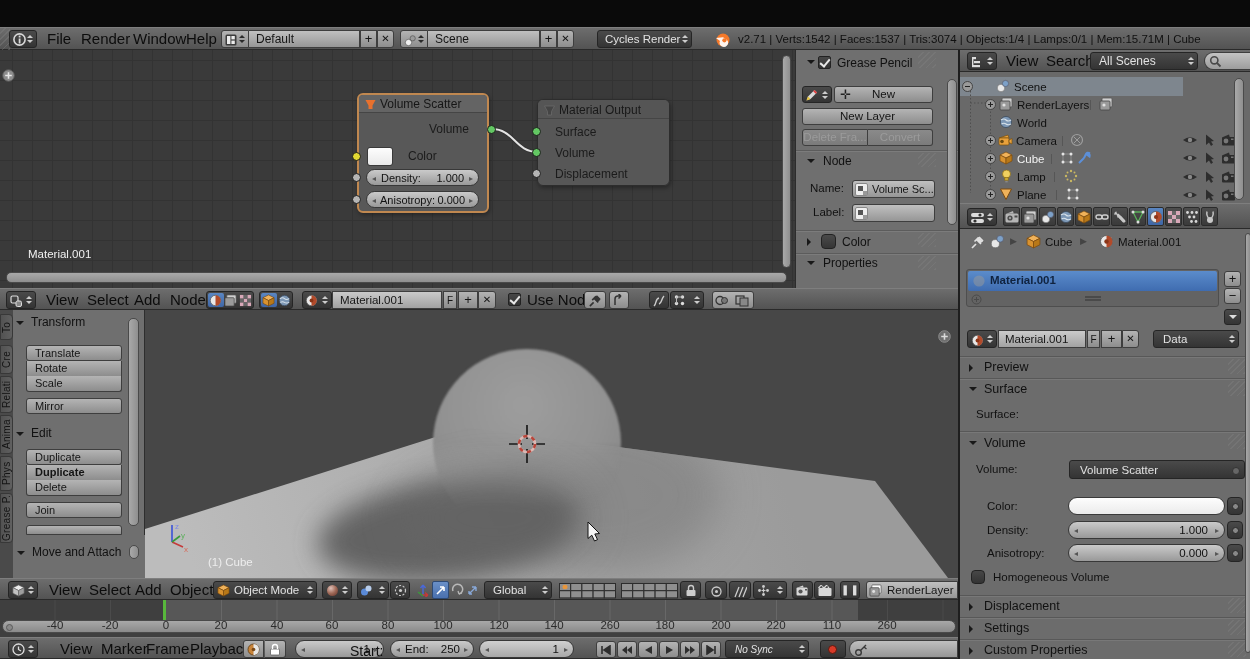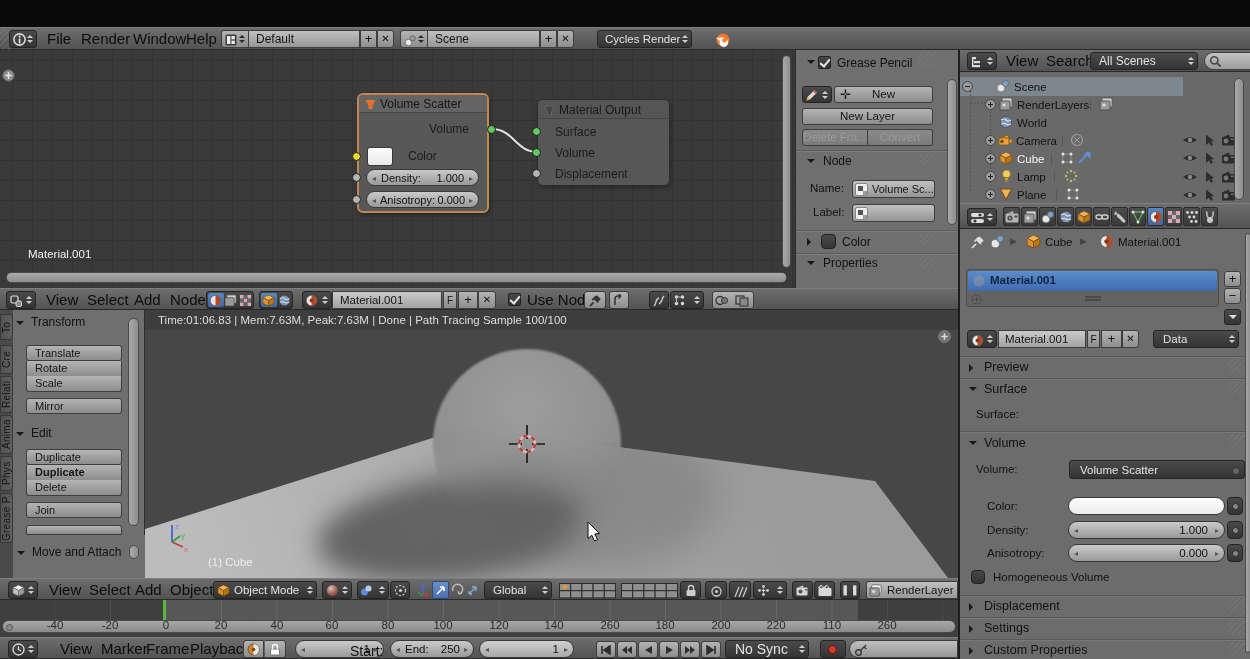--- a/index.html
+++ b/index.html
@@ -80,20 +80,21 @@
       </div>
  <div class="abs fldL" style="left:428px;top:2px;width:112px;height:18px;border-radius:0;border-left:none;font-size:12px;line-height:17px;padding-left:7px;">Scene</div>
  <div class="abs btnL" style="left:540px;top:2px;width:17px;height:18px;border-radius:0;font-size:13px;text-align:center;line-height:16px;">+</div>
  <div class="abs btnL" style="left:557px;top:2px;width:17px;height:18px;border-radius:0 3px 3px 0;font-size:10px;text-align:center;line-height:16px;">✕</div>
  <div class="abs btnD" style="left:597px;top:2px;width:95px;height:18px;font-size:11.5px;line-height:17px;padding-left:7px;">Cycles Render<div class="ud"></div></div>
  <svg class="ico" style="left:715px;top:4px;" width="16" height="16" viewBox="0 0 16 16">
         <circle cx="8" cy="8" r="6.5" fill="#f5792a"></circle>
         <path d="M1 6 L8 5.2 L12 8 A4.2 4.2 0 1 1 5 9 Z" fill="#fff" opacity=".92"></path>
         <circle cx="9.4" cy="8.3" r="2.1" fill="#f5792a"></circle>
       </svg>
+ <div class="abs" style="left:738px;top:0;color:#101010;font-size:11.5px;line-height:23px;">v2.71 | Verts:1542 | Faces:1537 | Tris:3074 | Objects:1/4 | Lamps:0/1 | Mem:15.71M | Cube</div>
 </div>
 
 <div id="nodeed" class="abs" style="left:0;top:50px;width:795px;height:238px;overflow:hidden;
  background-color:#3a3a3a;background-image:linear-gradient(#34343400 19px,#333333 19px),linear-gradient(90deg,#3a3a3a00 19px,#333333 19px);background-size:20px 20px;background-position:-7px -9px;">
  <svg class="ico" style="left:0;top:0;" width="795" height="238" viewBox="0 0 795 238">
   <path d="M492 79 C 514 79, 515 102, 538 102" fill="none" stroke="#2e2e2e" stroke-width="4" opacity=".5"></path>
   <path d="M492 79 C 514 79, 515 102, 538 102" fill="none" stroke="#e4e4e4" stroke-width="2"></path>
  </svg>
 
  <div class="abs" style="left:357px;top:43px;width:132px;height:120px;background:#5a5a5af5;border:2px solid #c08850;border-radius:6px;box-shadow:1px 2px 4px #00000055;">
@@ -352,21 +353,20 @@
    <path d="M0 0 L8 -6" stroke="#3a9a3a" stroke-width="1.6"></path>
    <text x="3" y="-13" fill="#7a88e8" font-size="8">z</text>
    <text x="12" y="10" fill="#d86a5a" font-size="8">x</text>
    <text x="9" y="-4" fill="#5ab05a" font-size="8">y</text>
   </g>
 
   <g transform="translate(588,212)">
           <path d="M0 0 L0 16.5 L3.8 13.2 L6.5 19 L9.5 17.6 L6.8 12 L11.5 11.5 Z" fill="#f4f4f4" stroke="#111" stroke-width="1"></path>
         </g>
  </svg>
- <div class="abs" style="left:145px;top:0;width:813px;height:20px;background:#3e3e3e;color:#dedede;font-size:11.5px;line-height:20px;padding-left:13px;">Time:01:06.83 | Mem:7.63M, Peak:7.63M | Done | Path Tracing Sample 100/100</div>
  <div class="abs" style="left:208px;top:246px;color:#ededed;font-size:11.5px;">(1) Cube</div>
  <svg class="ico" style="left:938px;top:20px;" width="13" height="13" viewBox="0 0 13 13">
         <circle cx="6.5" cy="6.5" r="5.8" fill="#6f6f6f" stroke="#8a8a8a"></circle>
         <path d="M6.5 3.2 V9.8 M3.2 6.5 H9.8" stroke="#dadada" stroke-width="1.6"></path>
       </svg>
 
  <div class="abs" style="left:0;top:0;width:13px;height:268px;background:#4a4a4a;"></div>
  <div class="abs" style="left:13px;top:0;width:132px;height:268px;background:#6f6f6f;border-right:1px solid #2e2e2e;"></div>
  <div class="vtab" style="top:4px;height:26px;">To</div>
  <div class="vtab" style="top:35px;height:29px;">Cre</div>
@@ -638,21 +638,21 @@
  <div class="abs pbb" style="left:680px;">
         <svg width="12" height="10" viewBox="0 0 12 10">
           <path d="M1 1 L6 5 L1 9Z M6 1 L11 5 L6 9Z" fill="#2e2e2e"></path>
         </svg>
       </div>
  <div class="abs pbb" style="left:701px;">
         <svg width="12" height="10" viewBox="0 0 12 10">
           <path d="M10 1 V9 M2 1 L8 5 L2 9Z" stroke="#2e2e2e" stroke-width="1.6" fill="#2e2e2e"></path>
         </svg>
       </div>
- <div class="abs btnD" style="left:725px;top:2px;width:84px;height:18px;font-size:14px;line-height:17px;padding-left:9px;">No Sync<div class="ud"></div></div>
+ <div class="abs btnD" style="left:725px;top:2px;width:84px;height:18px;font-size:10px;line-height:17px;padding-left:9px;font-style:italic;">No Sync<div class="ud"></div></div>
  <div class="abs btnD" style="left:820px;top:2px;width:26px;height:18px;">
         <div class="abs" style="left:7px;top:4px;width:9px;height:9px;border-radius:50%;background:#d83a28;border:1px solid #5a1a10;"></div>
       </div>
  <div class="abs fldL" style="left:849px;top:2px;width:109px;height:18px;border-radius:9px 0 0 9px;">
   <svg class="ico" style="left:5px;top:3px;" width="13" height="12" viewBox="0 0 13 12">
           <circle cx="3.5" cy="8.5" r="2.8" fill="none" stroke="#3a3a3a" stroke-width="1.4"></circle>
           <path d="M5.5 6.5 L11 1 M9 3 L11.5 5" stroke="#3a3a3a" stroke-width="1.4" fill="none"></path>
         </svg>
       </div>
 </div>

